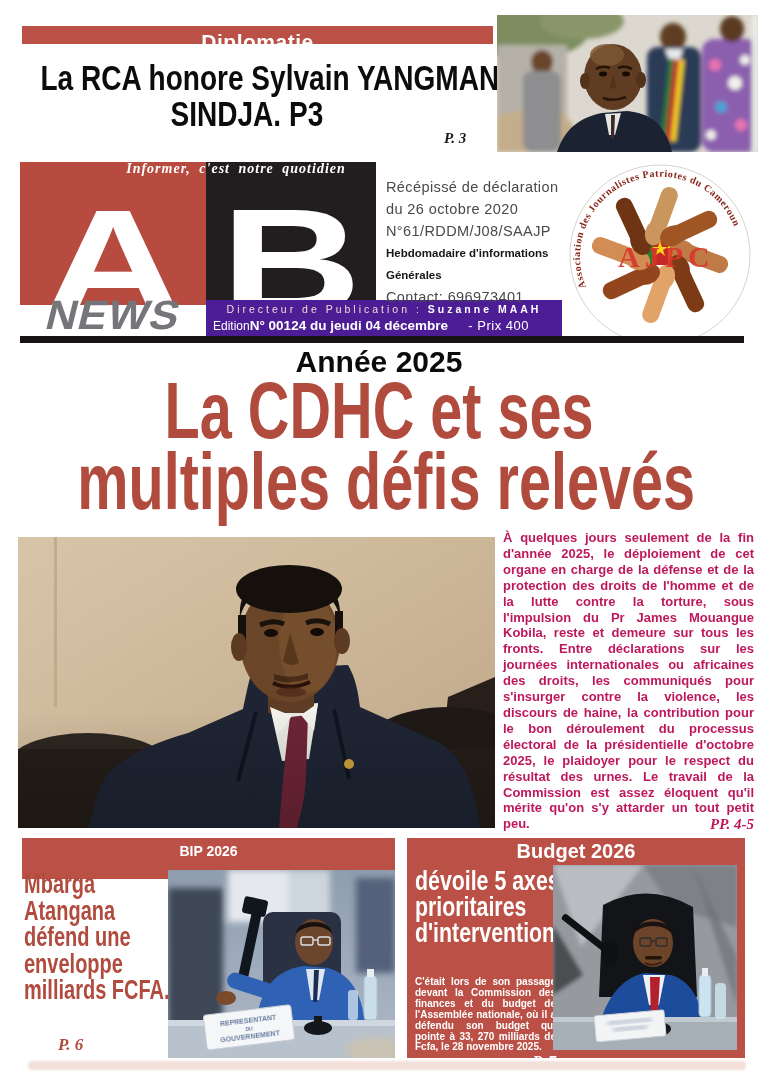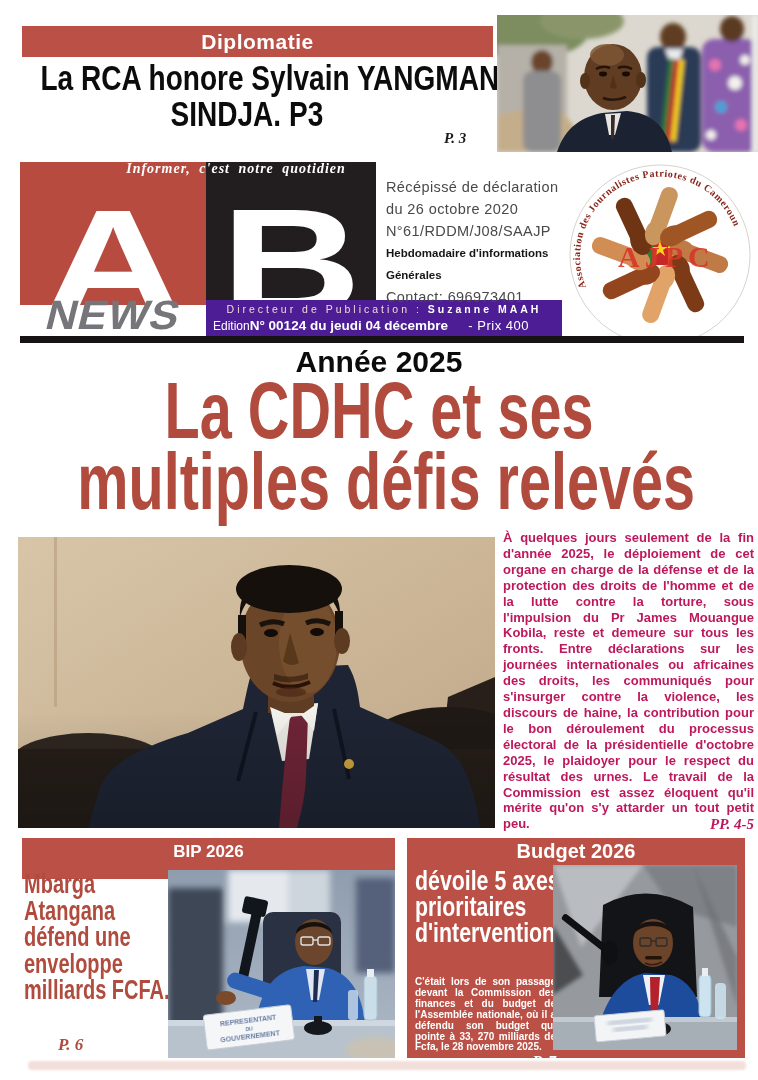--- a/index.html
+++ b/index.html
@@ -1,21 +1,21 @@
 <!DOCTYPE html>
 <html><head>
 <meta charset="utf-8">
 <style>
   html,body{margin:0;padding:0;background:#ffffff;}
   .page{position:relative;width:758px;height:1080px;background:#fff;overflow:hidden;
         font-family:"Liberation Sans",sans-serif;color:#111;}
   .abs{position:absolute;}
 
   
-  .dip-bar{left:22px;top:26px;width:471px;height:31px;background:#bb5146;color:#fff;
+  .dip-bar{left:22px;top:26px;width:471px;height:18px;background:#bb5146;color:#fff;
            font-weight:700;font-size:21px;line-height:31px;text-align:center;letter-spacing:.5px;}
   .top-headline{left:0;top:60px;width:494px;text-align:center;color:#0c0c0c;}
   .thl{font-size:33px;font-weight:700;line-height:36px;}
   .cond{display:inline-block;transform:scale(.85,1.08);white-space:nowrap;}
   .p3{left:444px;top:130px;font:italic 700 15px "Liberation Serif",serif;color:#1a1a1a;}
   .photo-top{left:497px;top:15px;}
 
   
   .block-a{left:20px;top:162px;width:186px;height:143px;background:#b84b40;overflow:hidden;}
   .block-b{left:206px;top:162px;width:170px;height:143px;background:#221e1f;overflow:hidden;}
@@ -45,21 +45,21 @@
   .main-headline{left:0;top:376px;width:758px;text-align:center;color:#b04b3e;}
   .mhl{font-size:72px;font-weight:700;line-height:71px;}
   .mhl .cond2{display:inline-block;transform:scale(.8,1.1);white-space:nowrap;}
   .photo-main{left:18px;top:537px;}
   .main-body{left:503px;top:530px;width:251px;font-size:13px;font-weight:700;line-height:15.9px;
              text-align:justify;color:#be185d;}
   .ppref{float:right;font:italic 700 15px "Liberation Serif",serif;margin-left:8px;}
 
   
   .bip-bar{left:22px;top:838px;width:373px;height:41px;background:#bb5146;color:#fff;
-           font-weight:700;font-size:17px;line-height:27px;text-align:center;}
+           font-weight:700;font-size:14px;line-height:27px;text-align:center;}
   .bip-headline{left:24px;top:870px;width:150px;color:#b04b3e;}
   .bhl{font-size:25px;font-weight:700;line-height:26.5px;white-space:nowrap;}
   .bhl>span{display:inline-block;transform:scale(.8,1.1);transform-origin:0 50%;}
   .p6{left:58px;top:1035px;font:italic 700 17px "Liberation Serif",serif;color:#b04b3e;}
   .photo-bip{left:168px;top:870px;}
 
   
   .budget-box{left:407px;top:838px;width:338px;height:220px;background:#bb5146;}
   .budget-title{position:absolute;left:0;top:2px;width:100%;text-align:center;color:#fff;
                 font-size:20px;font-weight:700;}

